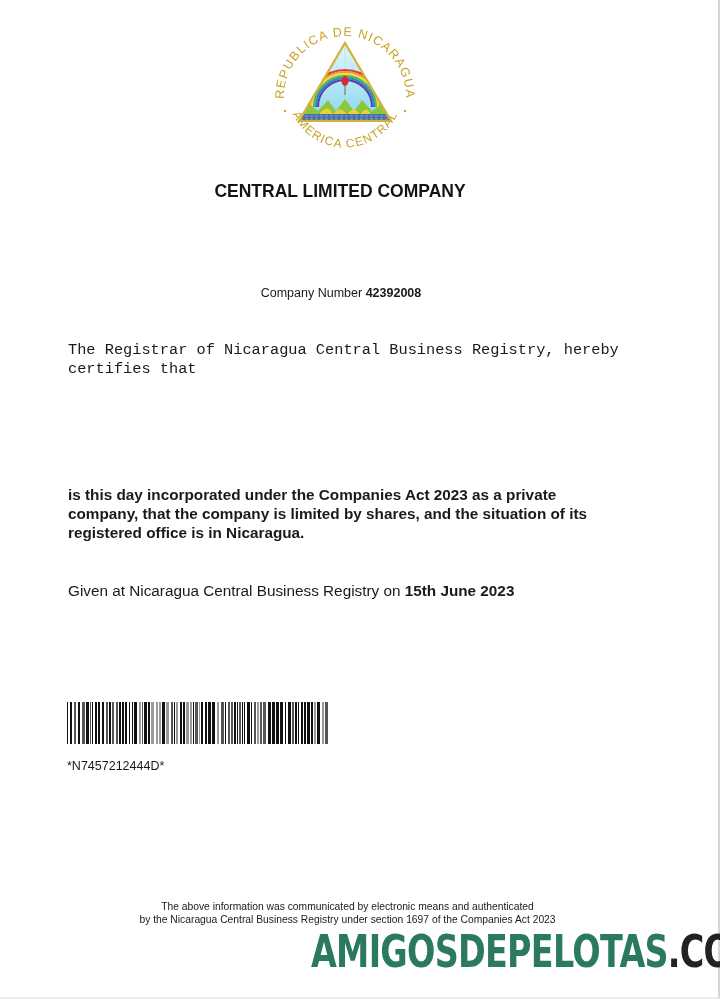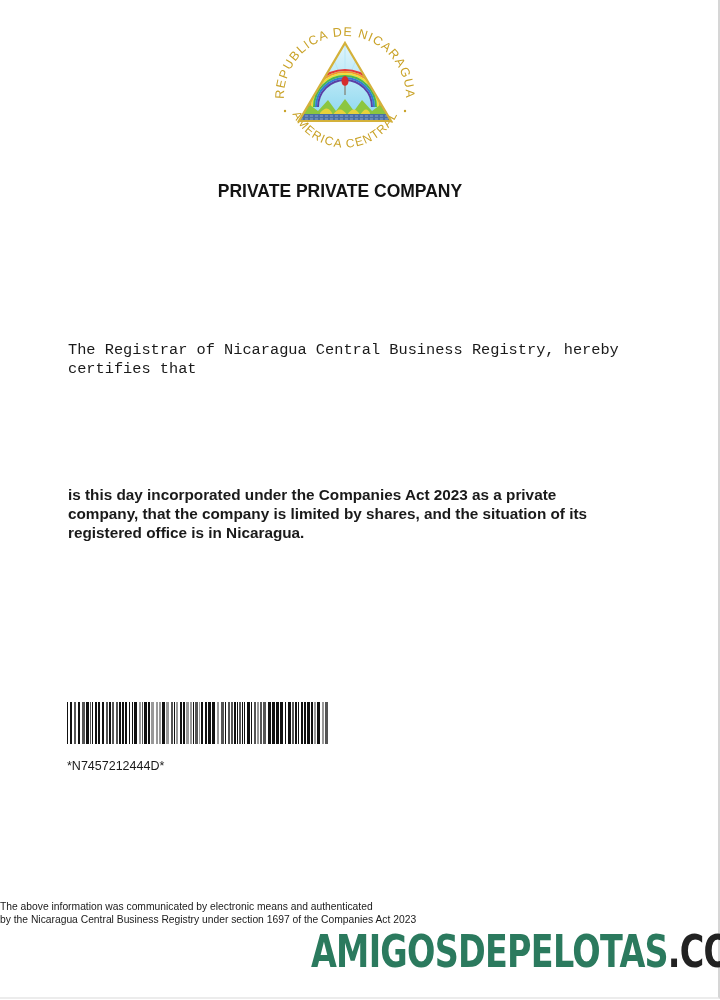--- a/index.html
+++ b/index.html
@@ -92,20 +92,21 @@
       left: 67px;
       top: 759px;
       font-size: 12.5px;
       color: #1a1a1a;
     }
     .footer-note {
       position: absolute;
       left: 0;
       width: 695px;
       top: 900px;
+      text-align: center;
       font-size: 10.3px;
       line-height: 13px;
       color: #1a1a1a;
     }
     .watermark {
       position: absolute;
       left: 311px;
       top: 922px;
       font-family: "DejaVu Sans", sans-serif;
       font-weight: bold;
@@ -171,29 +172,37 @@
       <rect x="20" y="89" width="110" height="8" fill="#4a6fa5"></rect>
       <g stroke="#9db3d6" stroke-width="0.8">
         <line x1="30" y1="91" x2="120" y2="91" stroke-dasharray="3 2"></line>
         <line x1="30" y1="94" x2="120" y2="94" stroke-dasharray="3 2"></line>
       </g>
     </g>
     <polygon points="75,18 121,96 29,96" fill="none" stroke="#d4b13a" stroke-width="2.2"></polygon>
   </svg>
 
   <div class="title">
-    <div>PRIVATE PRIVATE COMPANY</div>
-  </div>
-
+    <div>CENTRAL LIMITED COMPANY</div>
+  </div>
+
+  <div class="company-number">
+    <span>Company Number</span>
+    <b>42392008</b>
+  </div>
 
   <div class="para p1">The Registrar of Nicaragua Central Business Registry, hereby certifies that</div>
 
 
   <div class="para p2">is this day incorporated under the Companies Act 2023 as a private company, that the company is limited by shares, and the situation of its registered office is in Nicaragua.</div>
 
+  <div class="para p3">
+    <span>Given at Nicaragua Central Business Registry on</span>
+    <b>15th June 2023</b>
+  </div>
 
   <div class="barcode" id="barcode">
       <span style="width: 1px; background: rgb(17, 17, 17);"></span>
       <span style="width: 2px; background: rgb(255, 255, 255);"></span>
       <span style="width: 2px; background: rgb(17, 17, 17);"></span>
       <span style="width: 2px; background: rgb(255, 255, 255);"></span>
       <span style="width: 2px; background: rgb(85, 85, 85);"></span>
       <span style="width: 2px; background: rgb(255, 255, 255);"></span>
       <span style="width: 2px; background: rgb(17, 17, 17);"></span>
       <span style="width: 2px; background: rgb(255, 255, 255);"></span>

